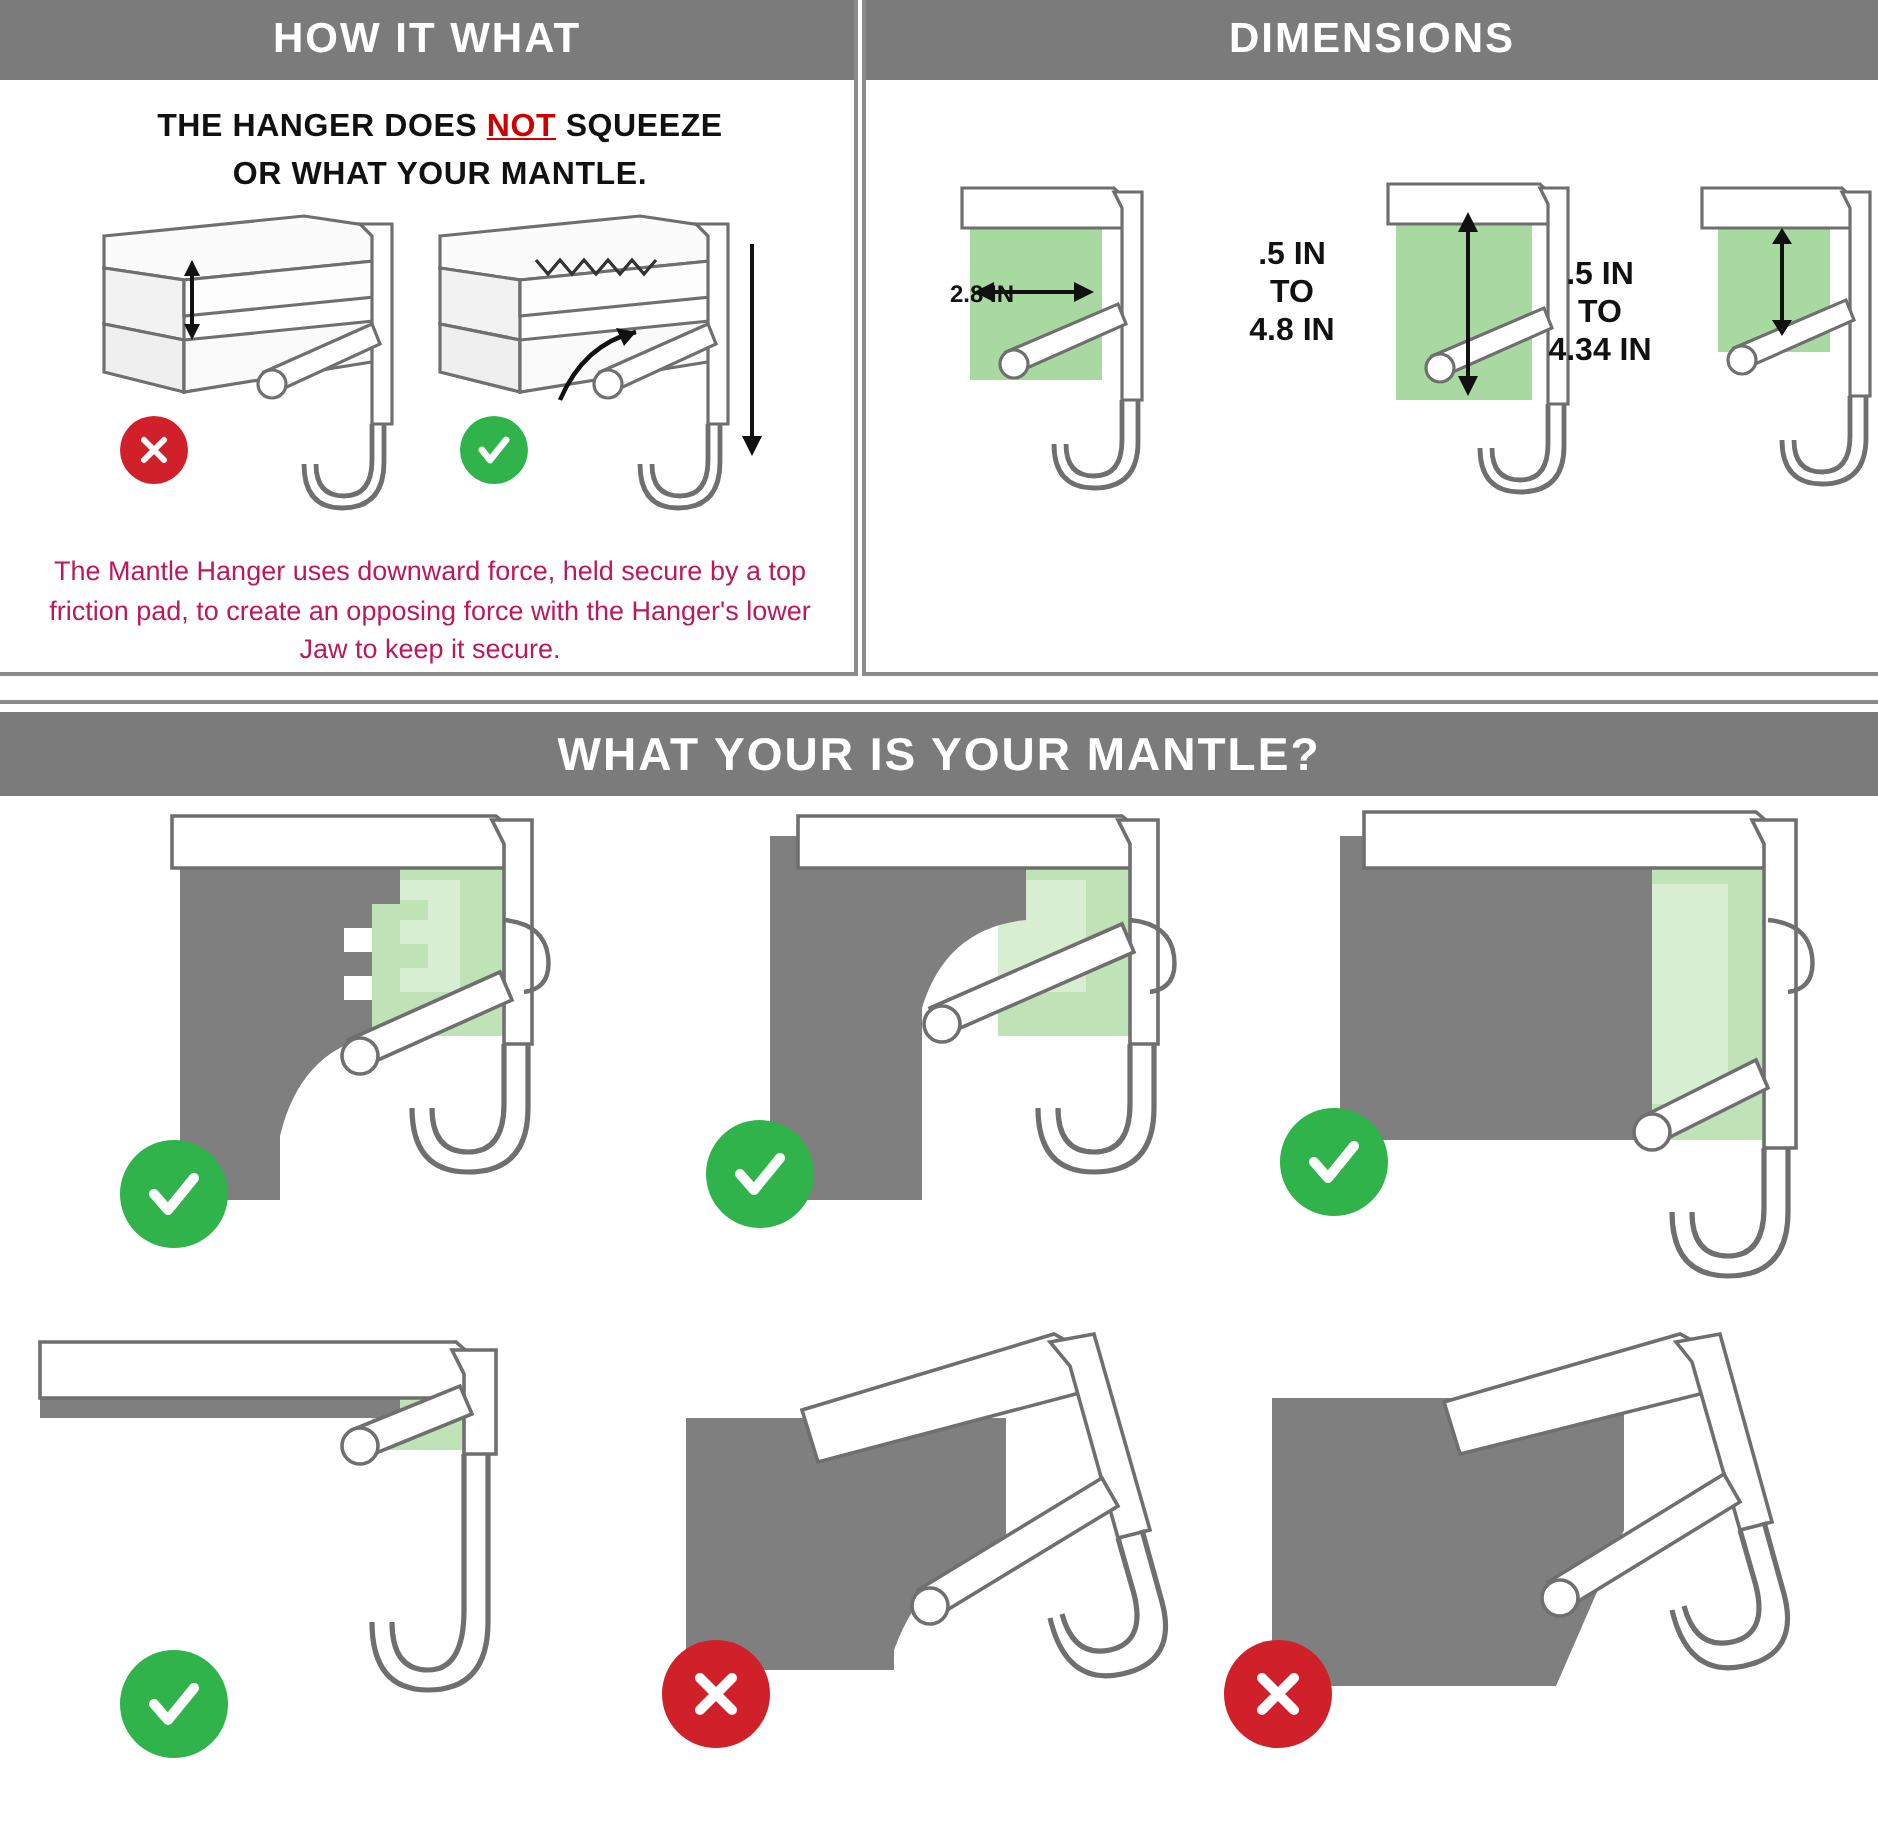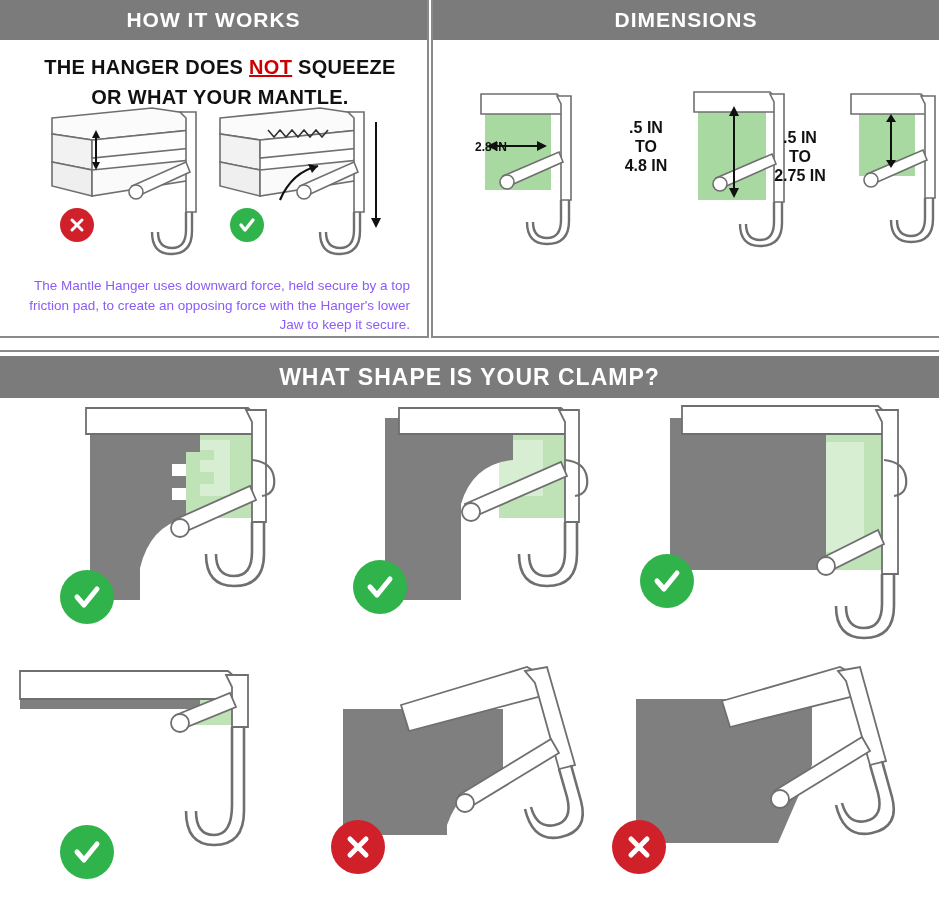--- a/index.html
+++ b/index.html
@@ -38,37 +38,37 @@
   }
   #banner-how {
     position: absolute; left: 0; top: 0;
     width: 100%; height: 40px;
     font-size: 21px;
   }
   #how-subtitle {
     position: absolute;
     left: 0; top: 52px; width: 100%;
     text-align: center;
-    font-size: 20px;
+    font-size: 16px;
     font-weight: bold;
     color: #111;
     line-height: 1.5;
     letter-spacing: .3px;
     padding-left: 13px;
   }
   #how-subtitle .not {
     color: #cc0000;
     text-decoration: underline;
   }
   #how-caption {
     position: absolute;
     left: 20px; top: 276px; width: 390px;
-    text-align: right;
+    text-align: center;
     font-size: 13.5px;
-    color: #8b5cf6;
+    color: #be185d;
     line-height: 1.45;
   }
 
   
   #panel-dim {
     position: absolute;
     left: 431px; top: 0px;
     width: 508px; height: 338px;
     border: 2px solid #8a8a8a;
     border-top: none; border-right: none; padding-left: 12px;
@@ -126,21 +126,21 @@
   .badge.no { background: #d0202a; }
   .badge.small { width: 34px; height: 34px; }
   .badge svg { overflow: visible; }
 </style>
 </head>
 <body>
 
 <div id="page">
 
   <section id="panel-how">
-    <div class="banner" id="banner-how">HOW IT WORKS</div>
+    <div class="banner" id="banner-how">HOW IT WHAT</div>
 
     <div id="how-subtitle">
       <span>THE HANGER DOES </span><span class="not">NOT</span><span> SQUEEZE</span><br>
       <span>OR WHAT YOUR MANTLE.</span>
     </div>
 
     <svg style="position:absolute;left:40px;top:100px" width="180" height="160" viewBox="0 0 180 160">
       <g fill="none" stroke="#6f6f6f" stroke-width="1.6">
 
         <path d="M12 18 L112 8 L152 14 L152 30 L52 40 L12 34 Z" fill="#fbfbfb"></path>
@@ -255,26 +255,26 @@
       </g>
       <g stroke="#111" stroke-width="2">
         <path d="M50 40 L50 82"></path>
       </g>
       <path d="M50 34 l-5 8 l10 0 z" fill="#111"></path>
       <path d="M50 88 l-5 -8 l10 0 z" fill="#111"></path>
     </svg>
     <div class="dimlabel" id="dim-c">
       <span>.5 IN</span><br>
       <span>TO</span><br>
-      <span>2.75 IN</span>
+      <span>4.34 IN</span>
     </div>
   </section>
 
   <section id="panel-shape">
-    <div class="banner" id="banner-shape">WHAT SHAPE IS YOUR CLAMP?</div>
+    <div class="banner" id="banner-shape">WHAT YOUR IS YOUR MANTLE?</div>
 
     <div class="cellgrid">
 
       <div class="cell" style="left:0px;top:0px">
         <svg width="313" height="260" viewBox="0 0 313 260">
 
           <path d="M186 18 L262 18 L262 118 L186 118 Z" fill="#bfe3b7"></path>
           <path d="M186 50 L214 50 L214 60 L200 60 L200 72 L214 72 L214 84 L200 84 L200 96 L230 96 L230 40 L186 40 Z" fill="#d7eed2"></path>
 
           <path d="M90 18 L200 18 L200 52 L186 52 L186 64 L172 64 L172 76 L186 76 L186 88 L172 88 L172 100 L186 100 L186 118 Q150 126 140 168 L140 200 L90 200 Z" fill="#7f7f7f"></path>

